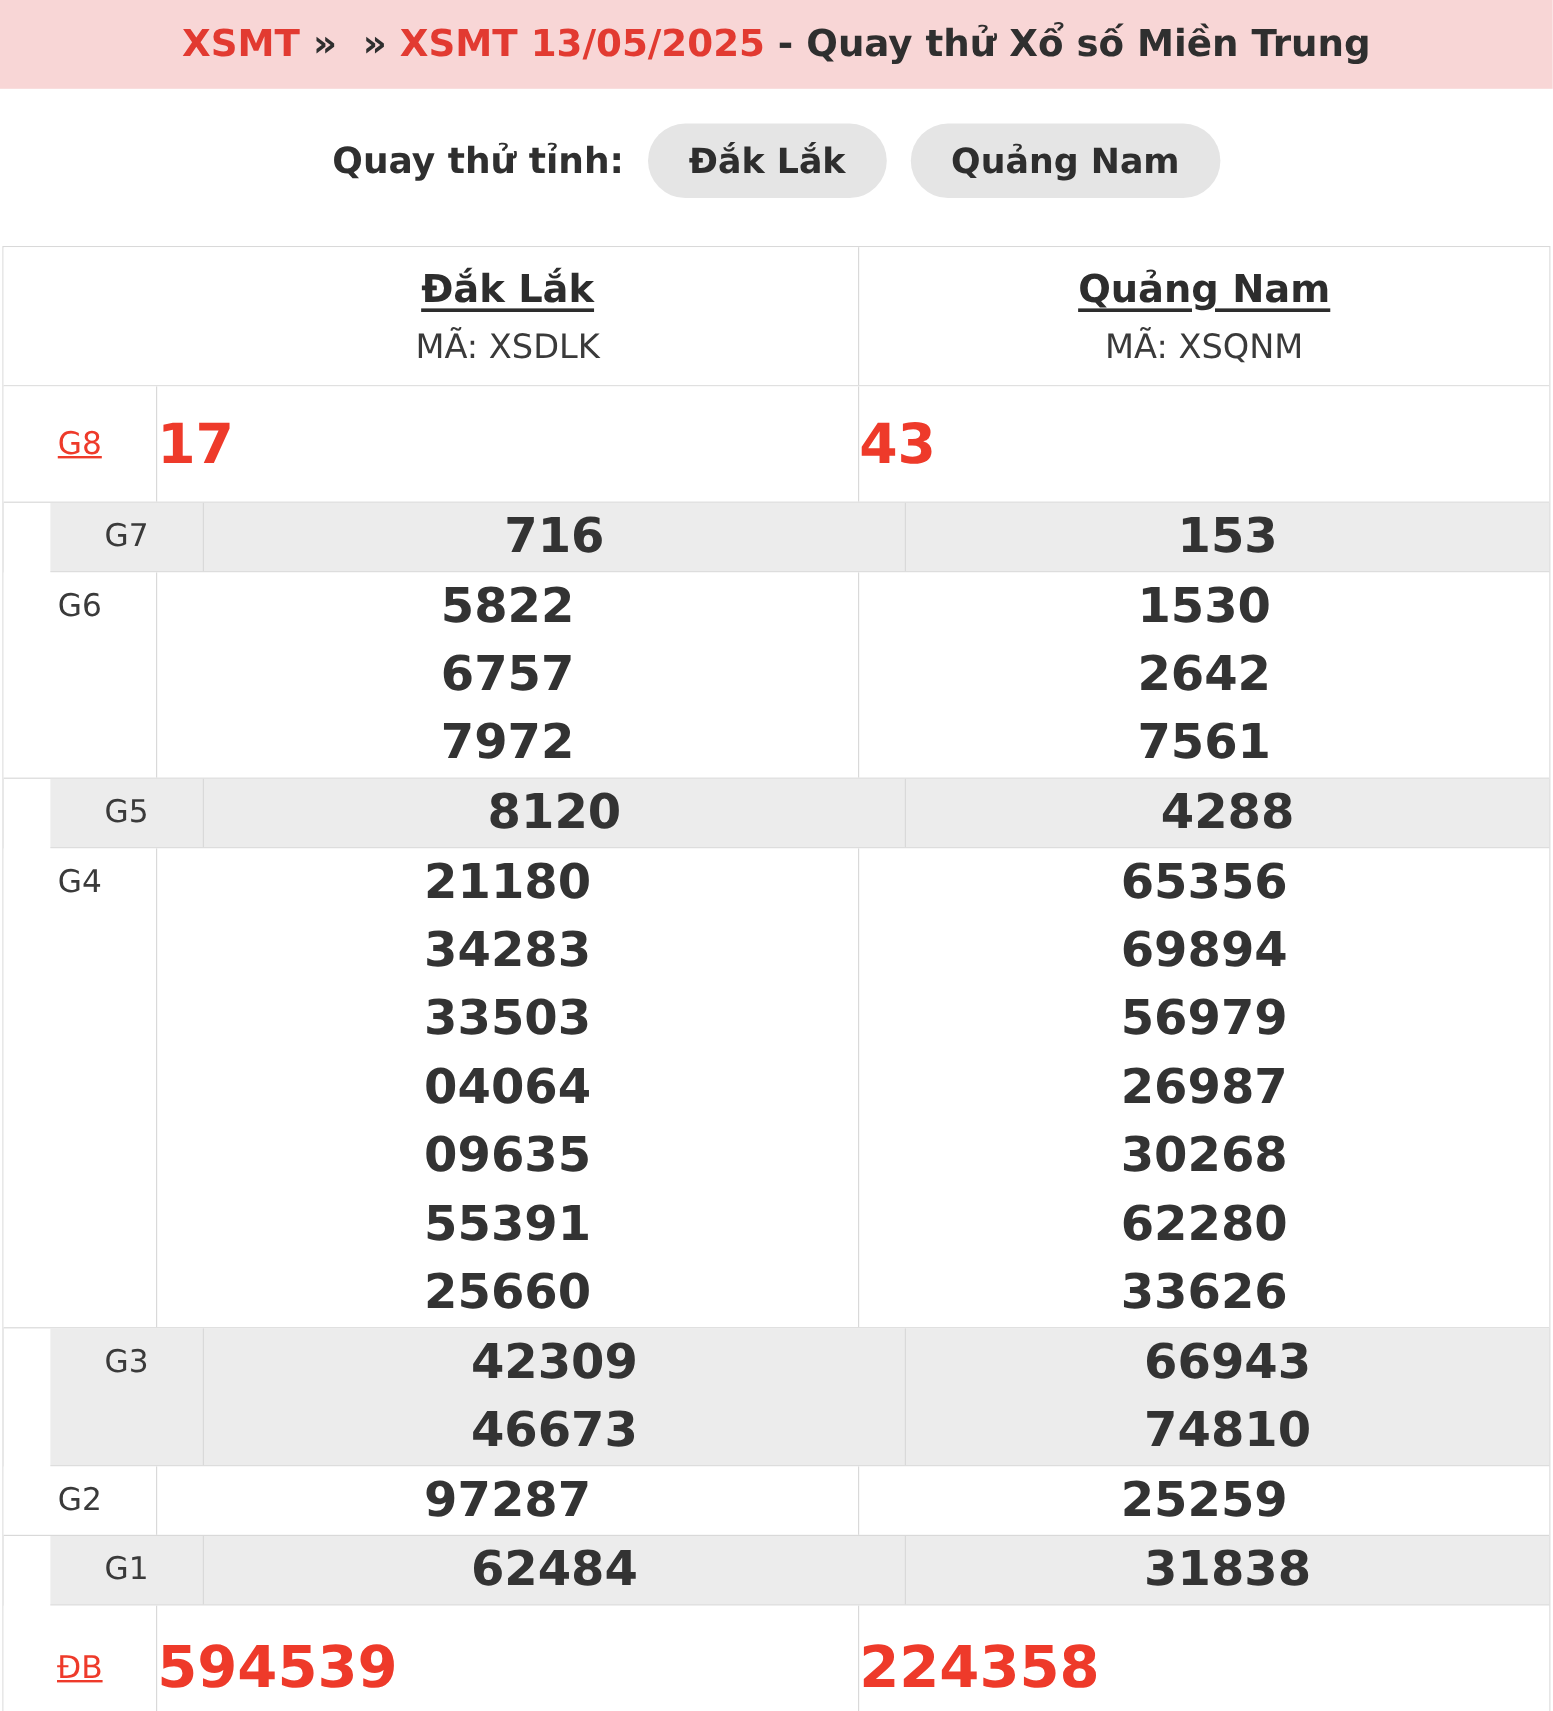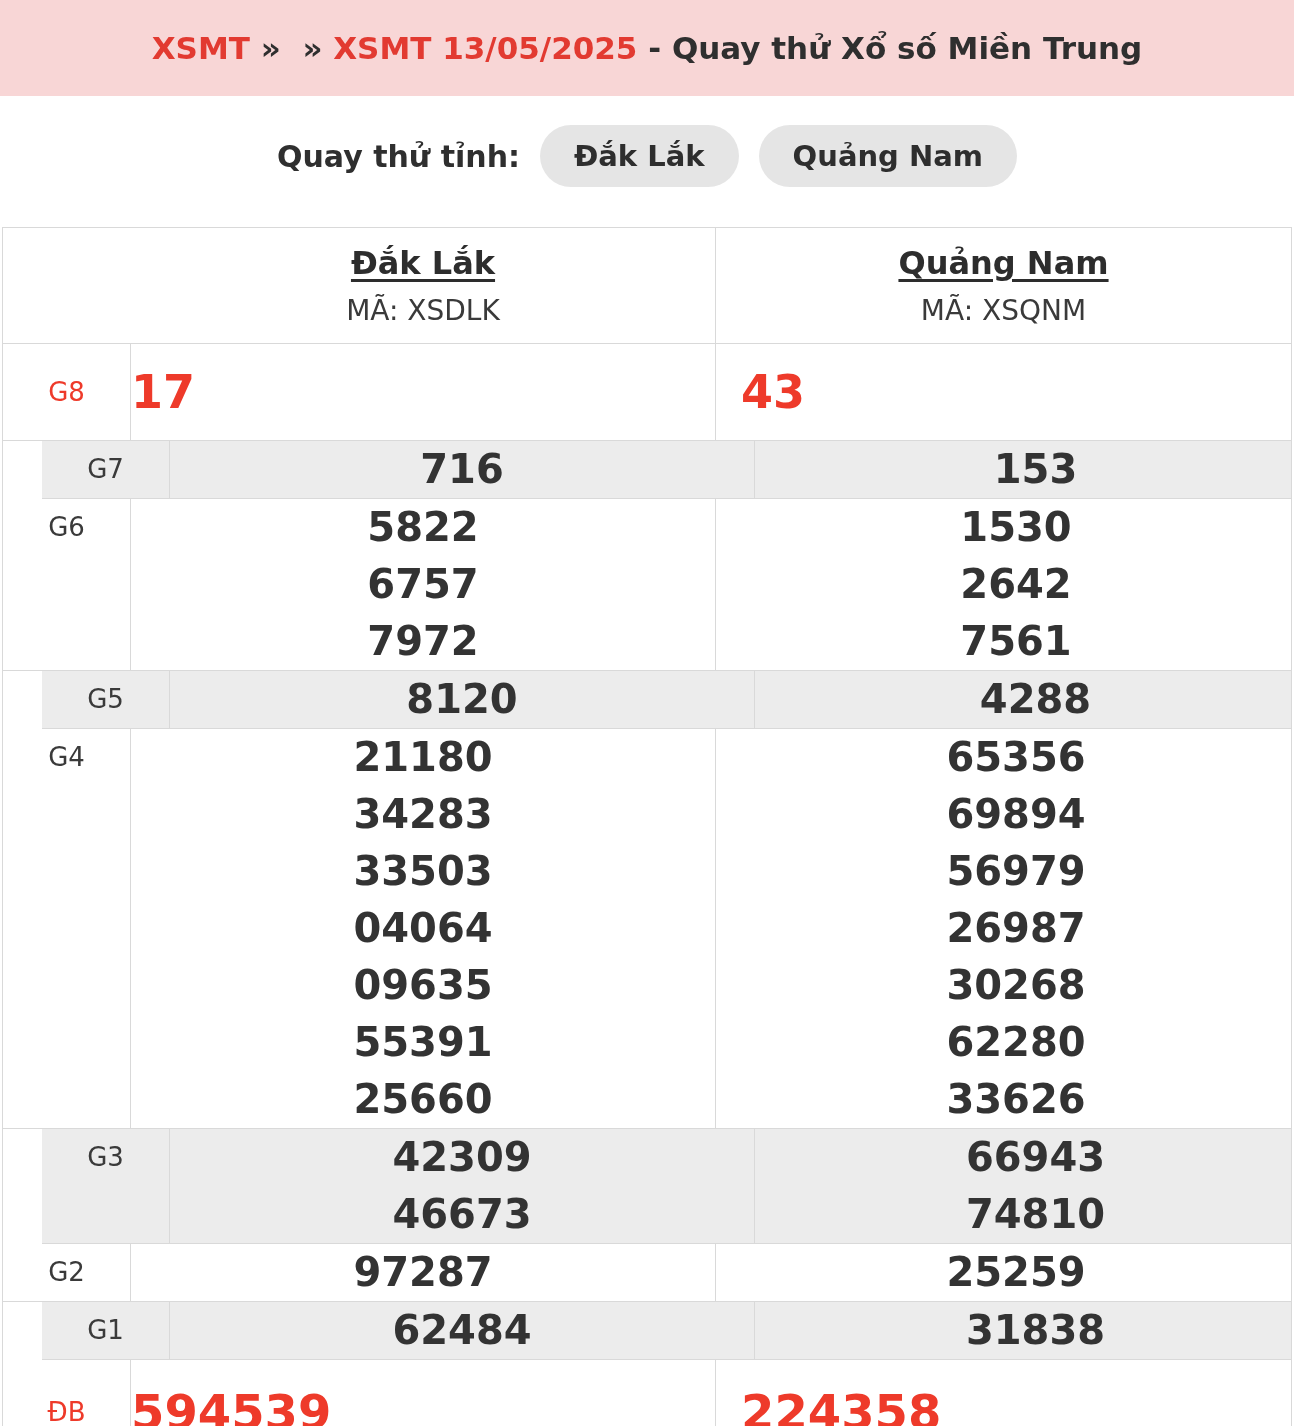--- a/index.html
+++ b/index.html
@@ -1,20 +1,20 @@
 <!DOCTYPE html>
 <html style="--banner-bg: #f8d6d6; --link-red: #e23a31; --red: #ee3a2a; --pill-bg: #e5e5e5; --row-alt-bg: #ececec; --border: #d9d9d9;"><head>
 <meta charset="utf-8">
 <style>
   * { margin:0; padding:0; box-sizing:border-box; }
   html,body { width:1294px; height:1426px; overflow:hidden; background:#fff;
     font-family:"DejaVu Sans","Liberation Sans",sans-serif; }
 
   
-  .banner { height:96px; background:var(--banner-bg,#f8d6d6);
+  .banner { height:74px; background:var(--banner-bg,#f8d6d6);
     display:flex; align-items:center; justify-content:center;
     font-size:31px; font-weight:bold; color:#2f2f2f; white-space:pre; }
   .bc-link { color:var(--link-red,#e23a31); cursor:pointer; }
   .bc-sep { color:#2f2f2f; }
 
   
   .picker { margin-top:29px; height:62px; display:flex; align-items:center;
     justify-content:center; gap:20px; }
   .picker-label { font-size:30px; font-weight:bold; color:#2f2f2f; }
   .pill { height:62px; padding:0 34px; border:none; border-radius:31px;
@@ -31,28 +31,28 @@
   .prov-name { font-size:32px; font-weight:bold; color:#2d2d2d;
     text-decoration:underline; text-underline-offset:5px; cursor:pointer; }
   .prov-code { font-size:28px; color:#3a3a3a; }
 
   .t-row { display:grid; grid-template-columns:128px 584px 1fr;
     border-bottom:1px solid var(--border,#d9d9d9); background:#fff; }
   .t-row.alt { background:var(--row-alt-bg,#ececec);margin-left:39px; }
   .t-label { border-right:1px solid var(--border,#d9d9d9); text-align:center;
     font-size:26px; color:#3a3a3a; line-height:57px; }
   .t-vals { text-align:center; font-weight:bold; font-size:40px; color:#333; }
-  .t-vals.col3 { border-left:1px solid var(--border,#d9d9d9);padding-left:25px; }
+  .t-vals.col3 { border-left:1px solid var(--border,#d9d9d9); }
   .num { line-height:57px; }
 
   
   .t-row.big { height:97px; }
   .t-row.big.dacbiet { height:105px; }
   .t-row.big .t-label { display:flex; align-items:center; justify-content:center;
-    line-height:normal; color:var(--red,#ee3a2a); }
+    line-height:normal; color:var(--red,#ee3a2a);text-decoration:underline; }
   .t-row.big .t-vals { display:flex; align-items:center; justify-content:flex-start; }
   .t-row.big .num { line-height:normal; color:var(--red,#ee3a2a); font-size:46px; }
   .t-row.big.dacbiet .num { font-size:48px; }
 </style>
 </head>
 <body>
 
 <div class="banner">
   <span class="bc-link">XSMT</span><span> </span><span class="bc-sep">»</span><span> </span><span> </span><span class="bc-sep">»</span><span> </span><span class="bc-link">XSMT 13/05/2025</span><span> </span><span>- Quay thử Xổ số Miền Trung</span>
 </div>

